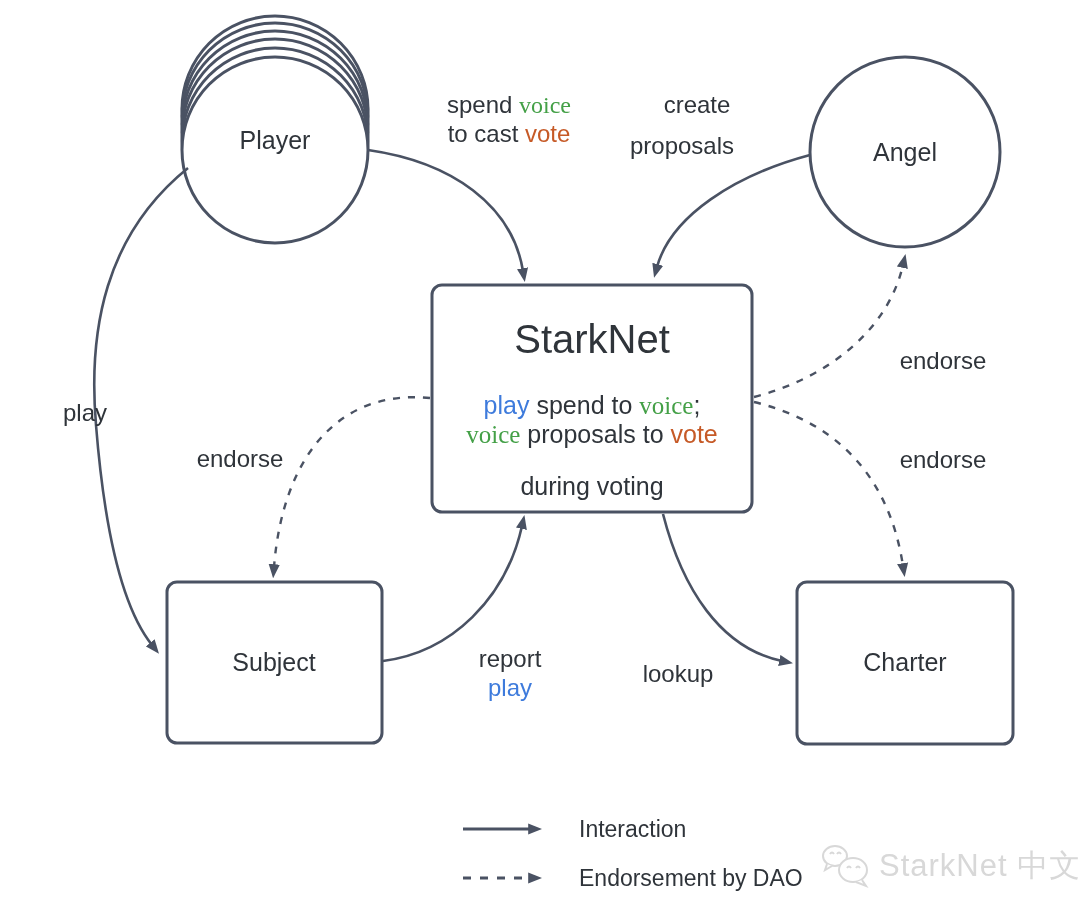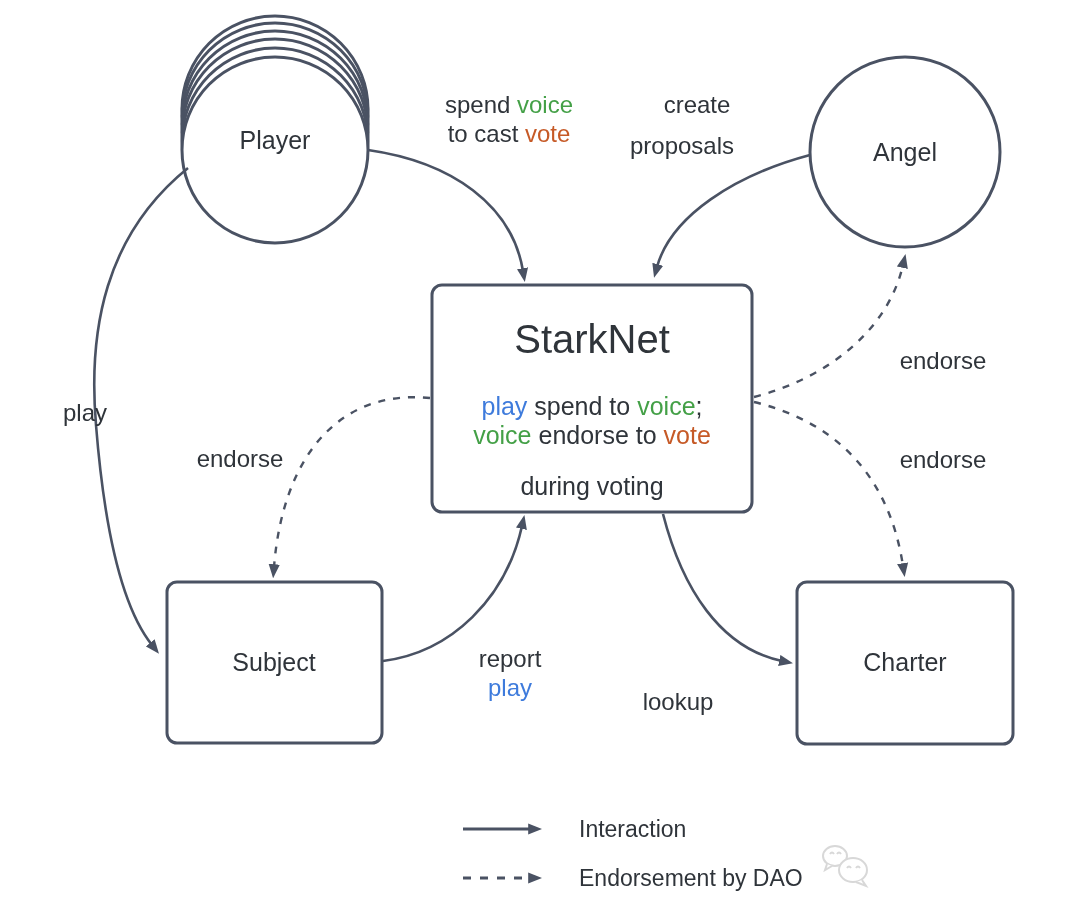--- a/index.html
+++ b/index.html
@@ -14,42 +14,42 @@
   .legend-line{fill:none;stroke:var(--stroke);stroke-width:3;}
   .legend-line.dashed{stroke-dasharray:8 9;}
   .arrowhead{fill:var(--stroke);}
 
   .lbl{
     position:absolute;z-index:2;transform:translate(-50%,-50%);
     white-space:nowrap;color:var(--text);font-size:24px;line-height:1.15;
     text-align:center;
   }
   .tok-blue{color:var(--blue);}
-  .tok-green{color:var(--green);}
+  .tok-green{color:var(--green);font-family:Liberation Serif, serif;}
   .tok-orange{color:var(--orange);}
 
   .l-player{left:275px;top:140px;font-size:25px;}
   .l-angel{left:905px;top:152px;font-size:25px;}
   .l-dao-title{left:592px;top:339px;font-size:40px;}
   .l-dao1{left:592px;top:406px;font-size:25px;}
   .l-dao2{left:592px;top:435px;font-size:25px;}
   .l-dao3{left:592px;top:463px;font-size:25px;margin-top:23px;}
   .l-subject{left:274px;top:662px;font-size:25px;}
   .l-charter{left:905px;top:662px;font-size:25px;}
   .l-spend1{left:509px;top:105px;}
   .l-spend2{left:509px;top:134px;}
   .l-create1{left:697px;top:105px;}
   .l-create2{left:682px;top:134px;margin-top:12px;}
   .l-play{left:85px;top:413px;}
   .l-endorse-left{left:240px;top:459px;}
   .l-endorse-rt{left:943px;top:361px;}
   .l-endorse-rb{left:943px;top:460px;}
   .l-report1{left:510px;top:659px;}
   .l-report2{left:510px;top:688px;}
-  .l-lookup{left:678px;top:674px;margin-top:28px;}
+  .l-lookup{left:678px;top:674px;}
 
   .legend-text{
     position:absolute;z-index:2;transform:translateY(-50%);
     white-space:nowrap;color:var(--text);font-size:23px;
   }
   .l-legend1{left:579px;top:829px;}
   .l-legend2{left:579px;top:878px;}
 
   .watermark{
     position:absolute;z-index:2;left:820px;top:866px;transform:translateY(-50%);
@@ -98,21 +98,21 @@
 
   <path class="legend-line" marker-end="url(#ah)" d="M 463 829 L 531 829"></path>
   <path class="legend-line dashed" marker-end="url(#ah)" d="M 463 878 L 531 878"></path>
 </svg>
 
 <div class="lbl l-player">Player</div>
 <div class="lbl l-angel">Angel</div>
 <div class="lbl l-dao-title">StarkNet</div>
 
 <div class="lbl l-dao1"><span class="tok-blue">play</span><span> spend to </span><span class="tok-green">voice</span><span>;</span></div>
-<div class="lbl l-dao2"><span class="tok-green">voice</span><span> endorse to </span><span class="tok-orange">vote</span></div>
+<div class="lbl l-dao2"><span class="tok-green">voice</span><span> proposals to </span><span class="tok-orange">vote</span></div>
 <div class="lbl l-dao3">during voting</div>
 
 <div class="lbl l-subject">Subject</div>
 <div class="lbl l-charter">Charter</div>
 
 <div class="lbl l-spend1"><span>spend </span><span class="tok-green">voice</span></div>
 <div class="lbl l-spend2"><span>to cast </span><span class="tok-orange">vote</span></div>
 
 <div class="lbl l-create1">create</div>
 <div class="lbl l-create2">proposals</div>
@@ -134,13 +134,14 @@
   <svg class="wm-icon" width="52" height="46" viewBox="0 0 52 46" fill="none" stroke-width="2">
     <ellipse cx="15" cy="13" rx="12" ry="10"></ellipse>
     <path d="M7 21 L5 27 L12 23"></path>
     <path d="M10 11 q2 -3 4 0"></path>
     <path d="M17 11 q2 -3 4 0"></path>
     <ellipse cx="33" cy="27" rx="14" ry="12"></ellipse>
     <path d="M42 37 L46 43 L36 39"></path>
     <path d="M27 25 q2 -3 4 0"></path>
     <path d="M36 25 q2 -3 4 0"></path>
   </svg>
+  <span class="wm-text">StarkNet 中文</span>
 </div>
 
 </body></html>

